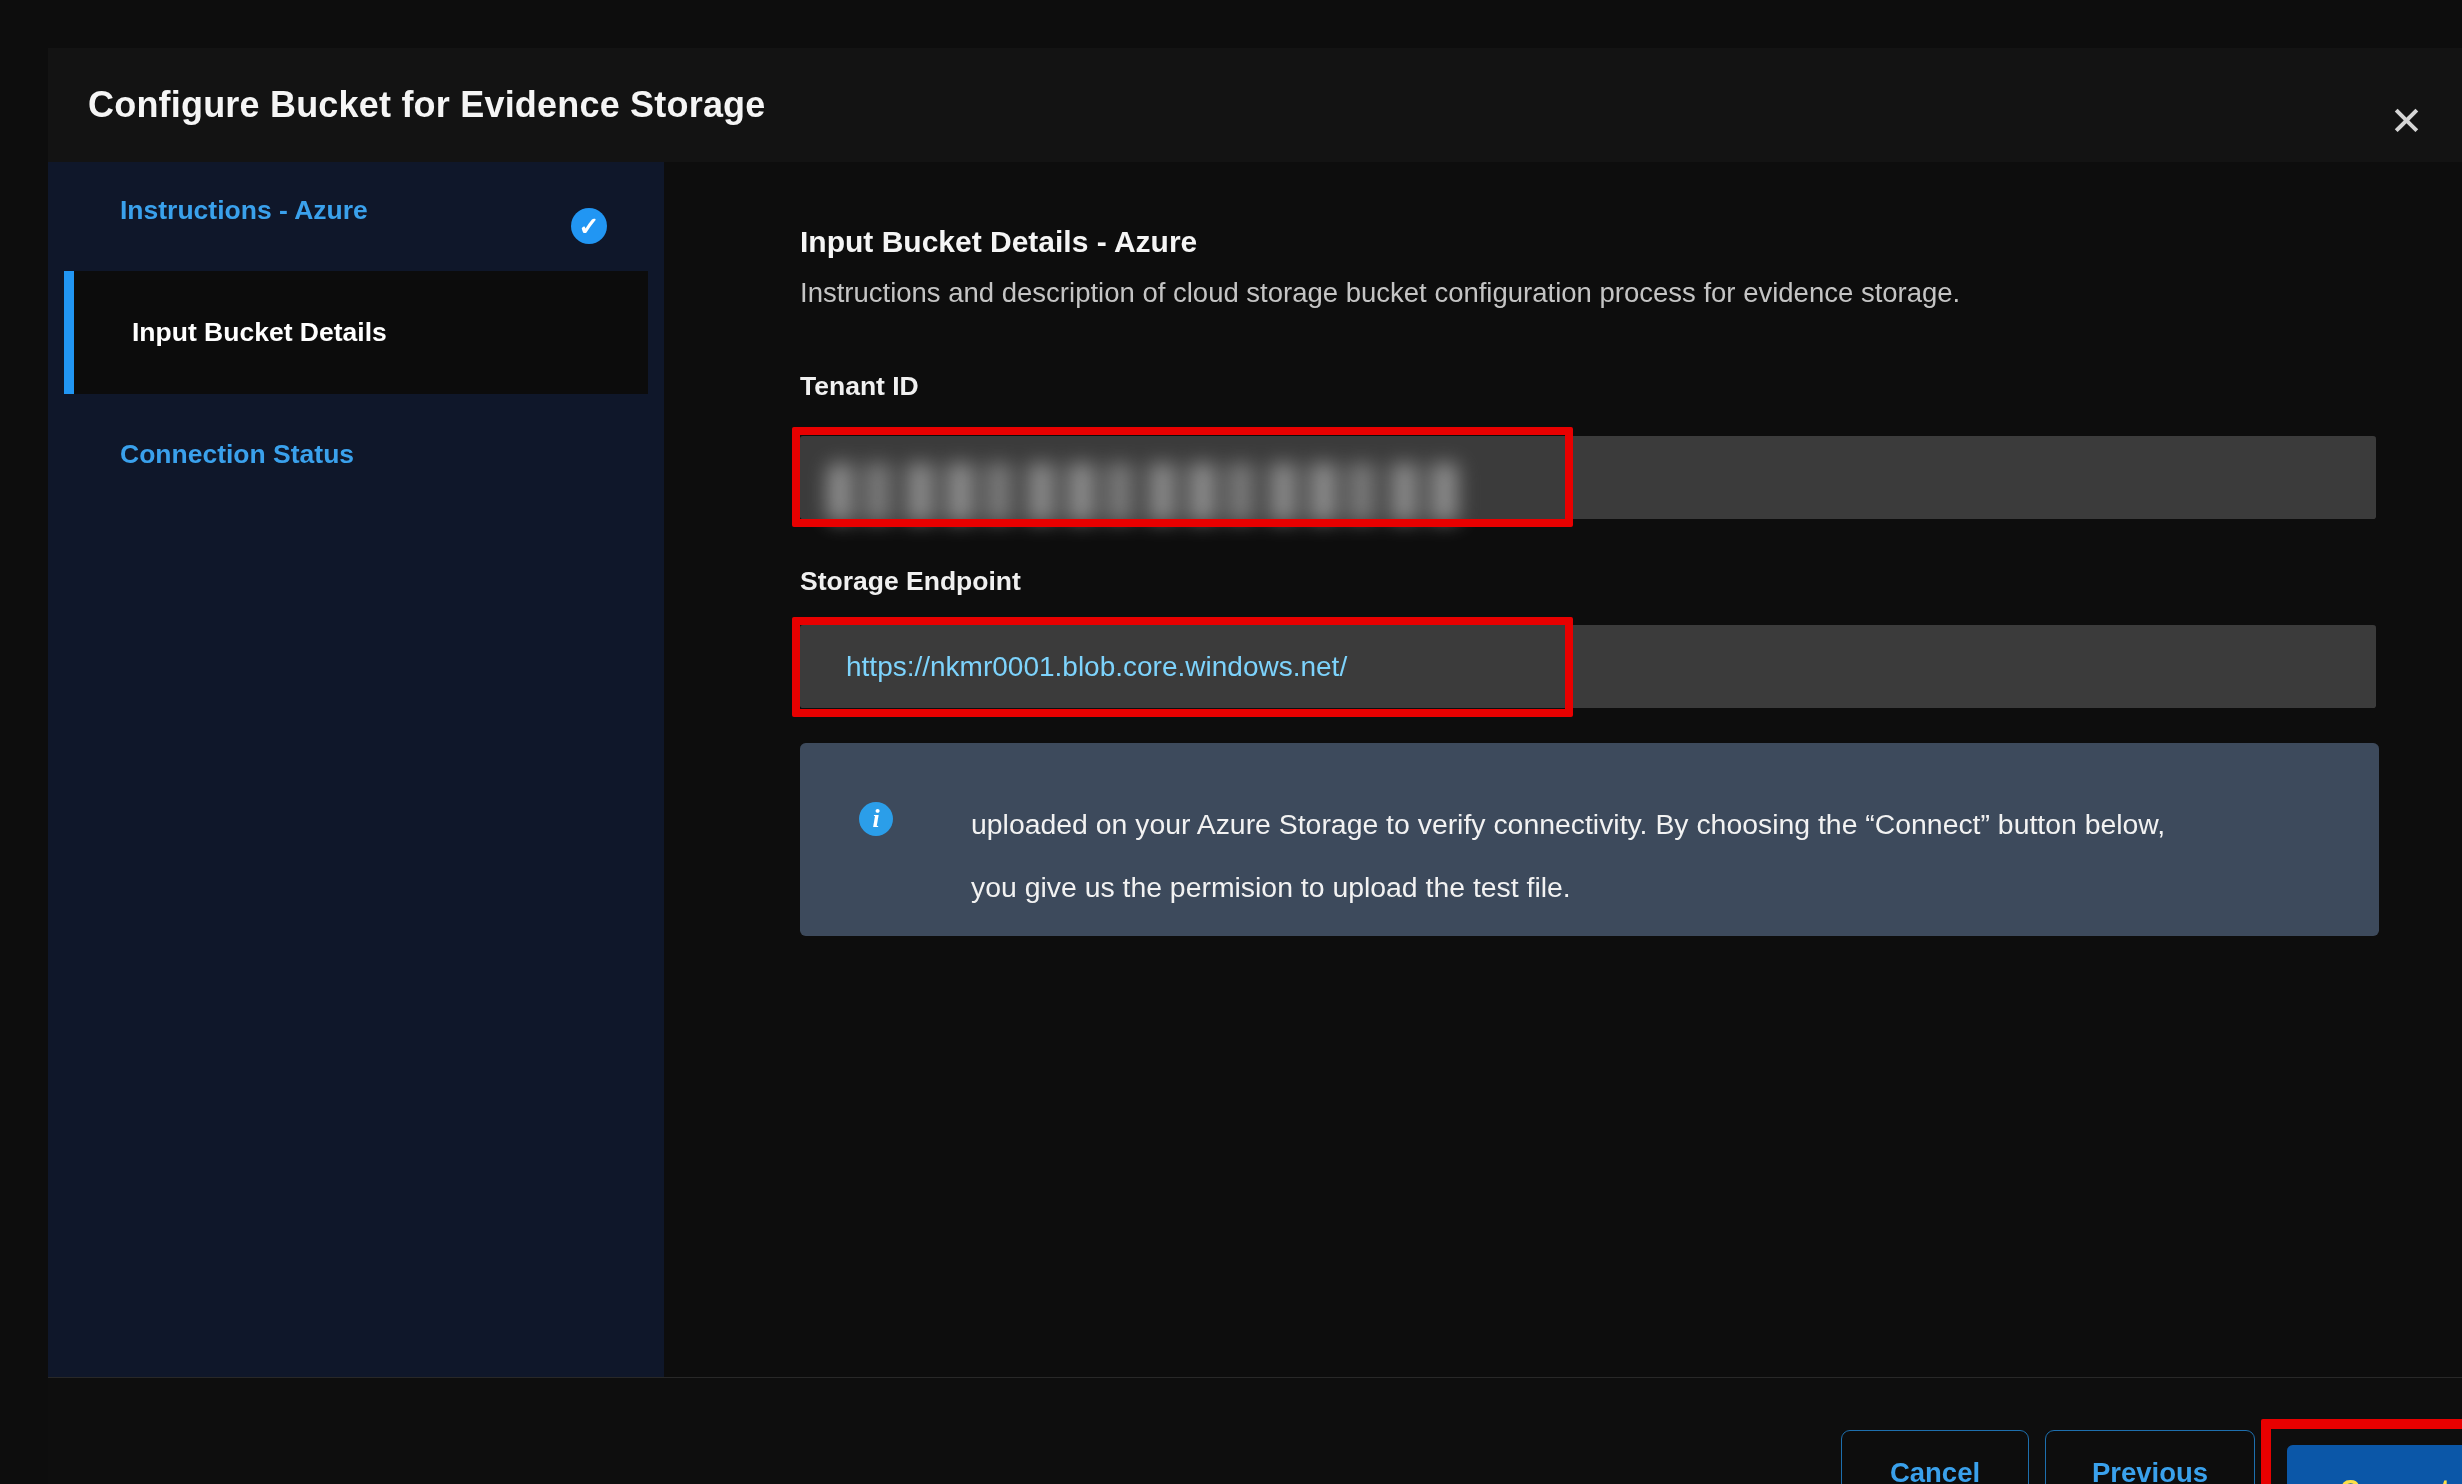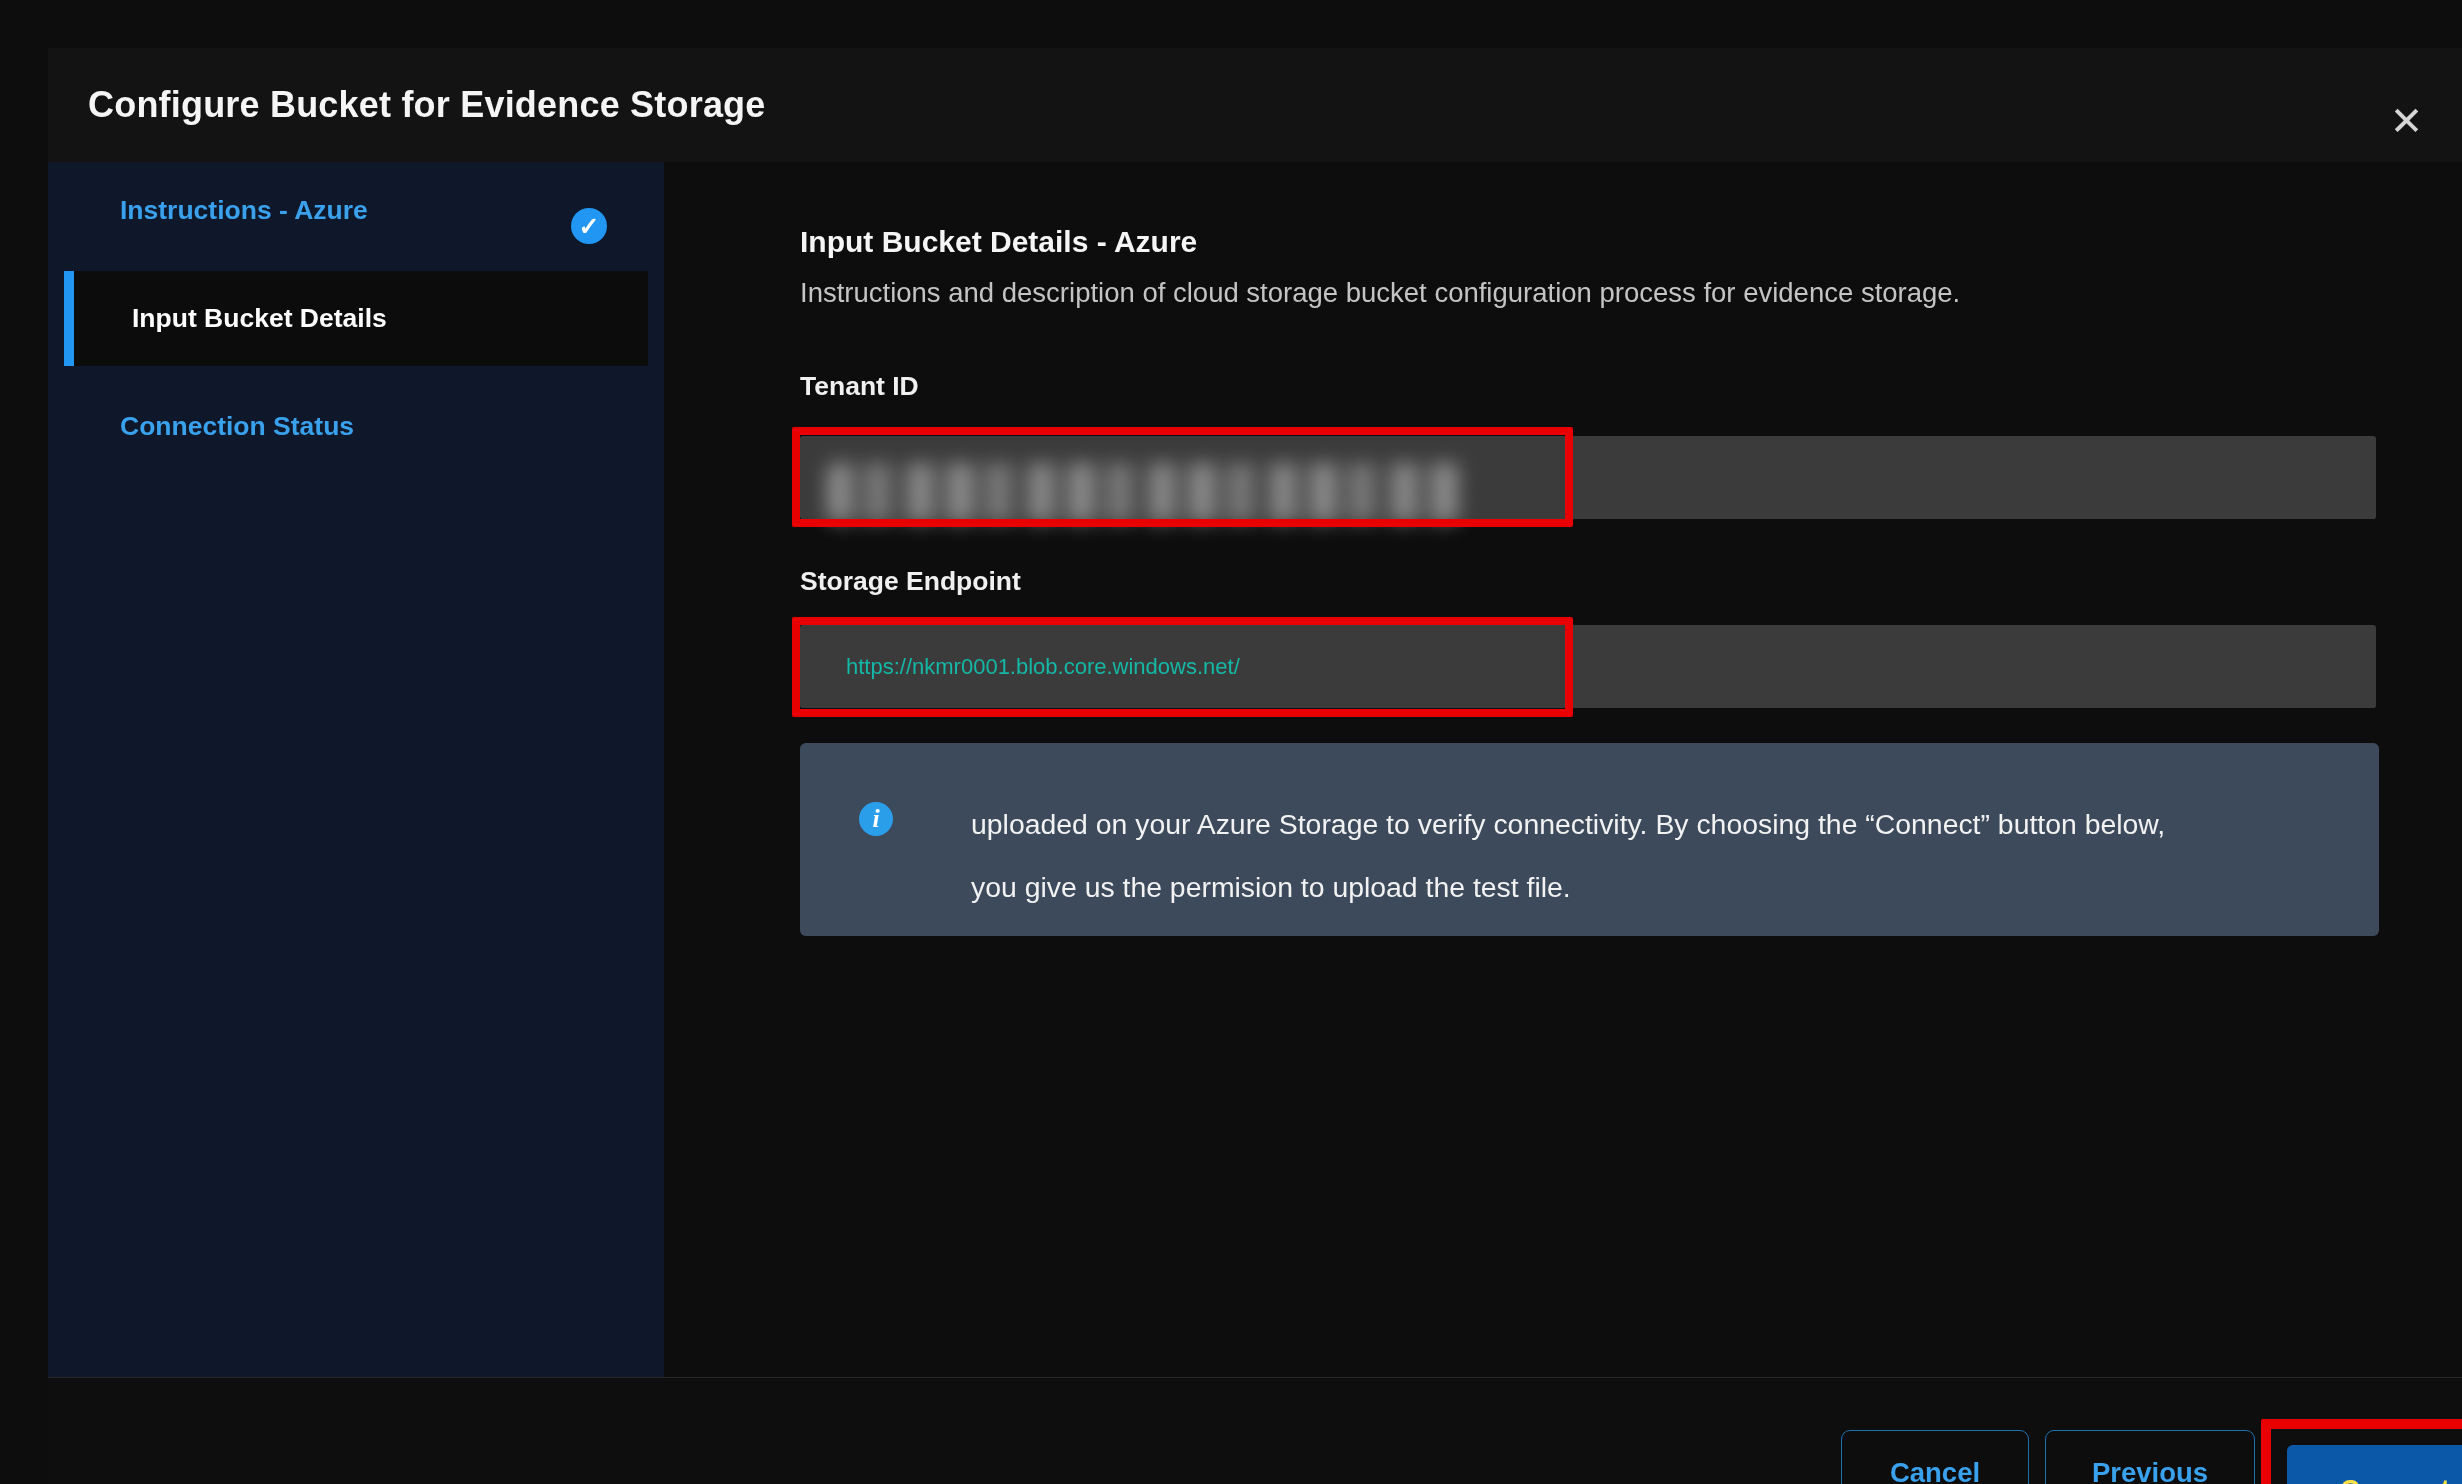--- a/index.html
+++ b/index.html
@@ -33,21 +33,21 @@
     position: absolute; left: 0; top: 114px; width: 616px; height: 1215px;
     background: #0f172a;
   }
   .step {
     position: relative; display: flex; align-items: center;
     padding-left: 40px; font-size: 26.5px; font-weight: 700; color: #3aa1ec;
     cursor: pointer;
   }
   .step.step-1 { margin-top: 3.8px; height: 89px; }
   .step.step-2 {
-    height: 95px; background: #0c0c0c; color: #ffffff;
+    height: 123px; background: #0c0c0c; color: #ffffff;
     border-left: 10.4px solid #2196f3; padding-left: 42px;
   }
   .step.step-3 { height: 89px; }
   .check-badge {
     position: absolute; right: 25px; top: 50%; transform: translateY(-50%);
     width: 36px; height: 36px; border-radius: 50%;
     background: #2196f3; color: #ffffff;
     display: flex; align-items: center; justify-content: center;
     font-size: 25px; font-weight: 700;
   }
@@ -68,21 +68,21 @@
   .field-label { position: absolute; left: 120px; font-size: 26.5px; font-weight: 700; color: #f0f0f0; }
   .label-tenant  { top: 193px; }
   .label-storage { top: 388px; }
 
   .field {
     position: absolute; left: 120px; width: 1576px; height: 83px;
     background: #3b3b3b; border-radius: 2.8px; cursor: text;
   }
   .field-tenant  { top: 258px; }
   .field-storage { top: 447px; display: flex; align-items: center; }
-  .field-value { padding-left: 30px; font-size: 22px; color: #14b8a6; }
+  .field-value { padding-left: 30px; font-size: 28px; color: #7dd3fc; }
 
   .redacted-blob {
     position: absolute; left: 11.4px; top: 11.4px; width: 637px; height: 59px;
     border-radius: 9.5px; opacity: 0.85;
     background:
       repeating-linear-gradient(90deg,
         rgba(165,165,165,0.9) 0 25px, rgba(85,85,85,0.45) 25px 38px,
         rgba(145,145,145,0.85) 38px 64px, rgba(70,70,70,0.4) 64px 80px,
         rgba(160,160,160,0.9) 80px 106px, rgba(90,90,90,0.45) 106px 121px);
     filter: blur(9.5px);

